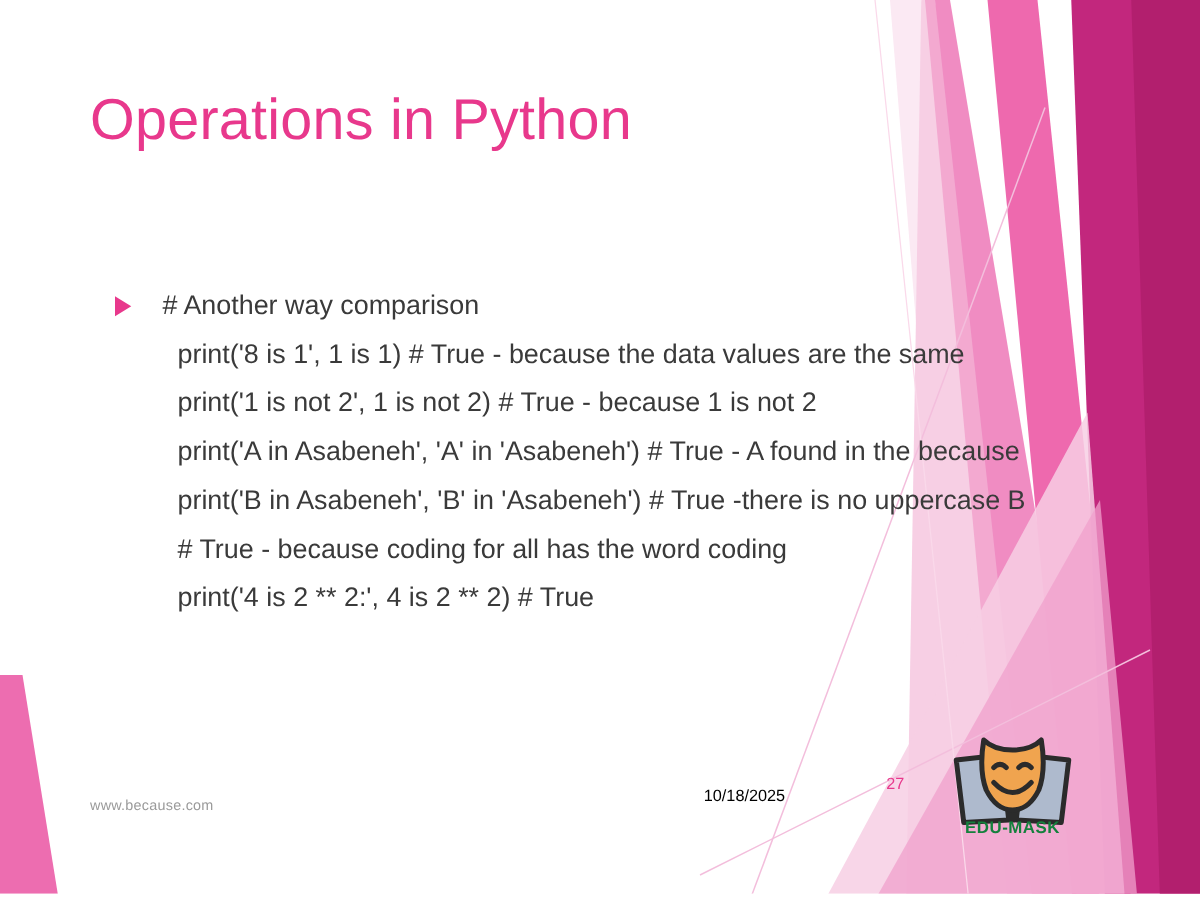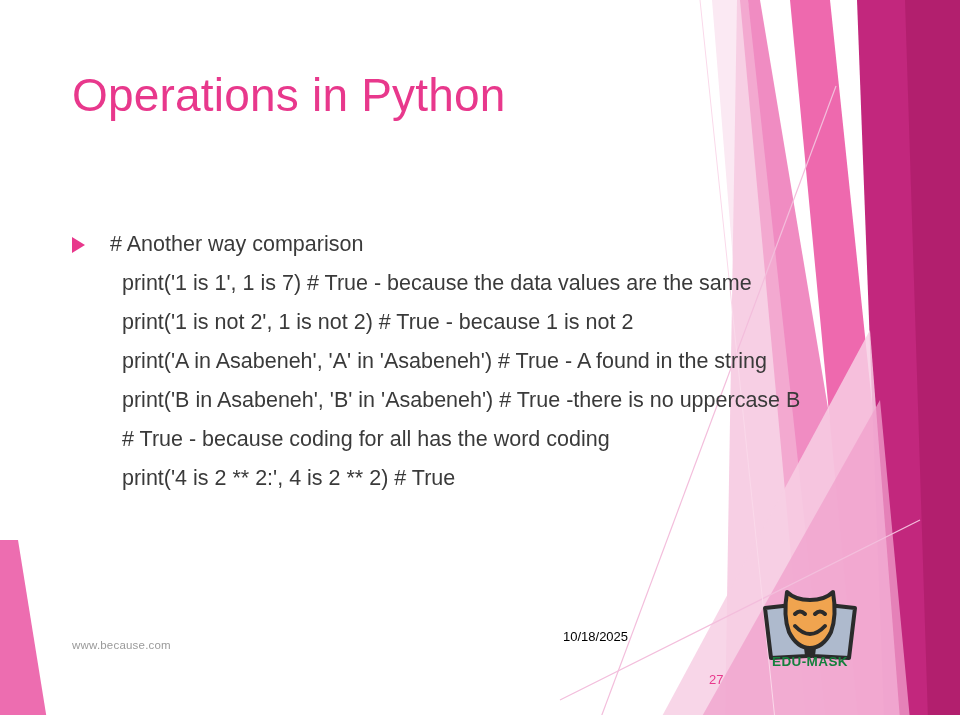--- a/index.html
+++ b/index.html
@@ -34,21 +34,21 @@
     font-size: 46px;
     font-weight: 400;
     letter-spacing: 0.2px;
     color: #E8388C;
     white-space: nowrap;
   }
 
   
   #body-block {
     position: absolute;
-    left: 68px;
+    left: 88px;
     top: 228px;
     width: 830px;
   }
   .body-line {
     position: relative;
     height: 39px;
     line-height: 33px;
     font-size: 21.5px;
     color: #3A3A3A;
     white-space: nowrap;
@@ -79,21 +79,21 @@
   #footer-date {
     position: absolute;
     left: 563px;
     top: 629px;
     font-size: 13px;
     color: #000000;
   }
   #footer-slide-number {
     position: absolute;
     left: 709px;
-    top: 672px;
+    top: 619px;
     font-size: 13px;
     color: #E8388C;
   }
 
   
   #logo {
     position: absolute;
     left: 757px;
     top: 586px;
     width: 106px;
@@ -138,23 +138,23 @@
 
     <line x1="836" y1="86" x2="600" y2="720" stroke="#F3BEDC" stroke-width="1.2"></line>
     <line x1="920" y1="520" x2="560" y2="700" stroke="#F3BEDC" stroke-width="1.2"></line>
     <line x1="700" y1="0" x2="775" y2="720" stroke="#FAD9EA" stroke-width="1"></line>
   </svg>
 
   <div id="title">Operations in Python</div>
 
   <div id="body-block">
       <div class="body-line bulleted"><span class="bullet-tri"></span><span># Another way comparison</span></div>
-      <div class="body-line indented"><span>print('1 is 1', 1 is 7) # True - because the data values are the same</span></div>
+      <div class="body-line indented"><span>print('8 is 1', 1 is 1) # True - because the data values are the same</span></div>
       <div class="body-line indented"><span>print('1 is not 2', 1 is not 2) # True - because 1 is not 2</span></div>
-      <div class="body-line indented"><span>print('A in Asabeneh', 'A' in 'Asabeneh') # True - A found in the string</span></div>
+      <div class="body-line indented"><span>print('A in Asabeneh', 'A' in 'Asabeneh') # True - A found in the because</span></div>
       <div class="body-line indented"><span>print('B in Asabeneh', 'B' in 'Asabeneh') # True -there is no uppercase B</span></div>
       <div class="body-line indented"><span># True - because coding for all has the word coding</span></div>
       <div class="body-line indented"><span>print('4 is 2 ** 2:', 4 is 2 ** 2)   # True</span></div>
     </div>
 
   <div id="footer-url">www.because.com</div>
   <div id="footer-date">10/18/2025</div>
   <div id="footer-slide-number">27</div>
 
   <svg id="logo" viewBox="0 0 106 82">

